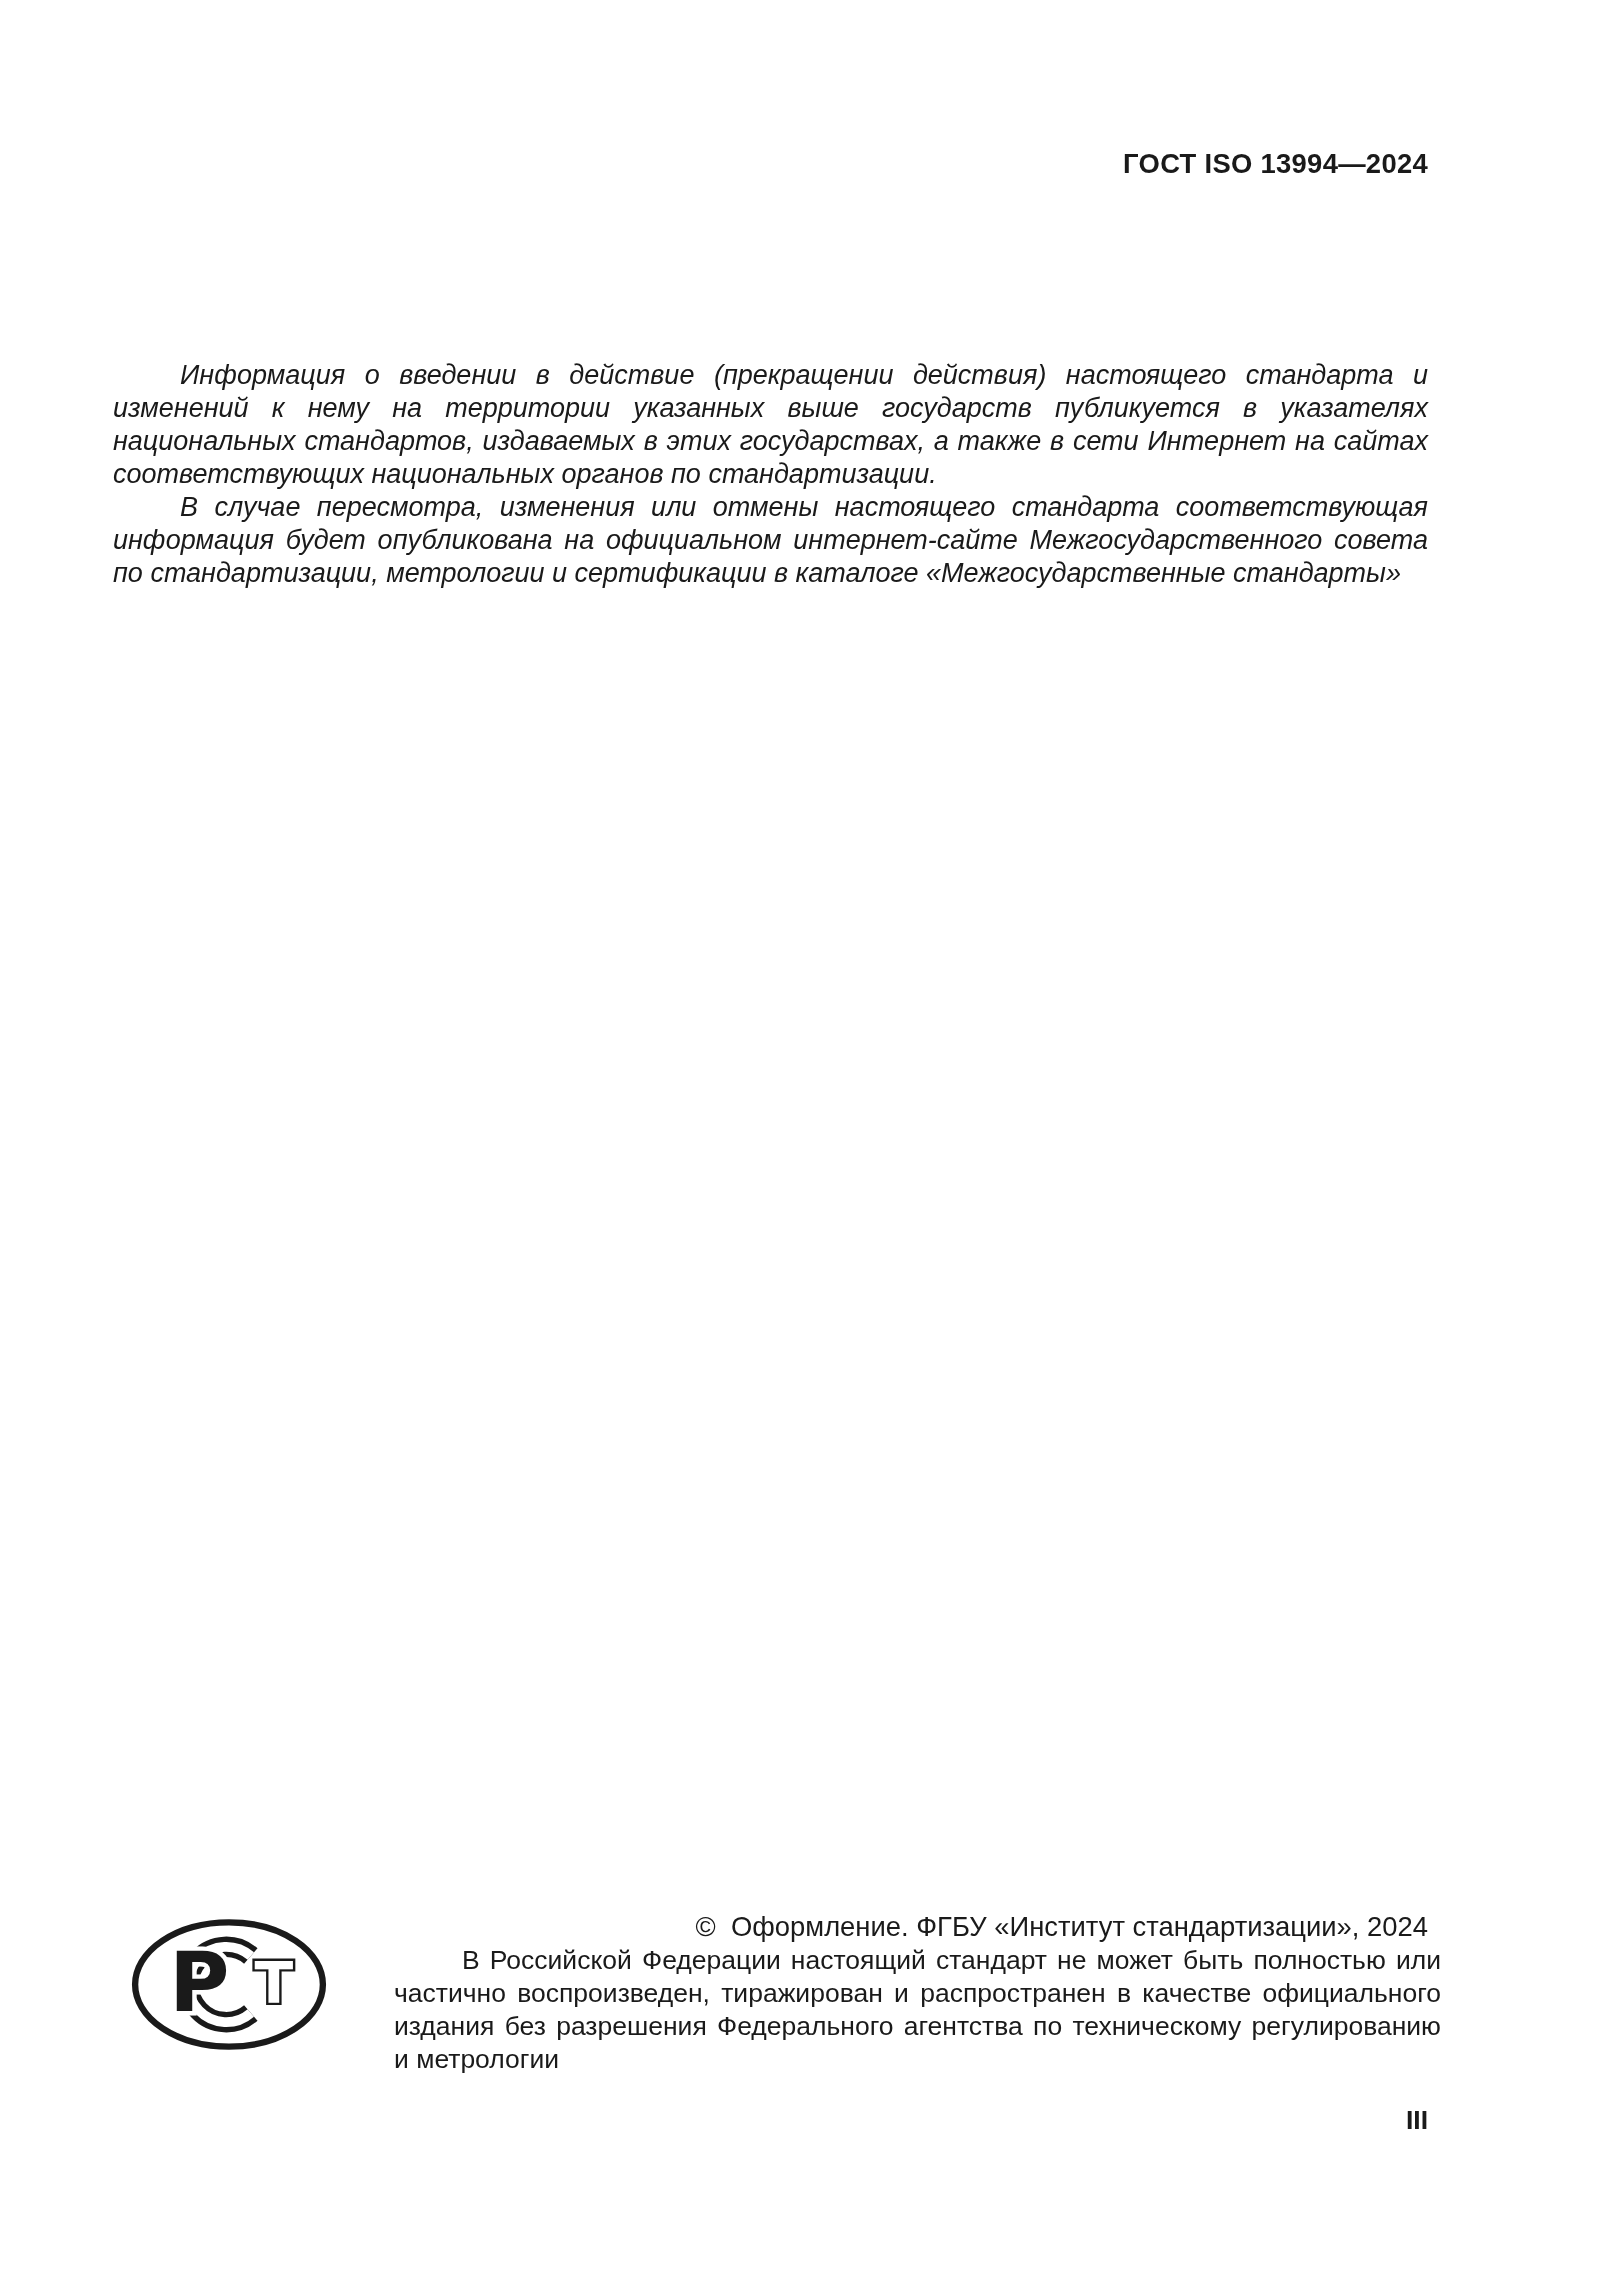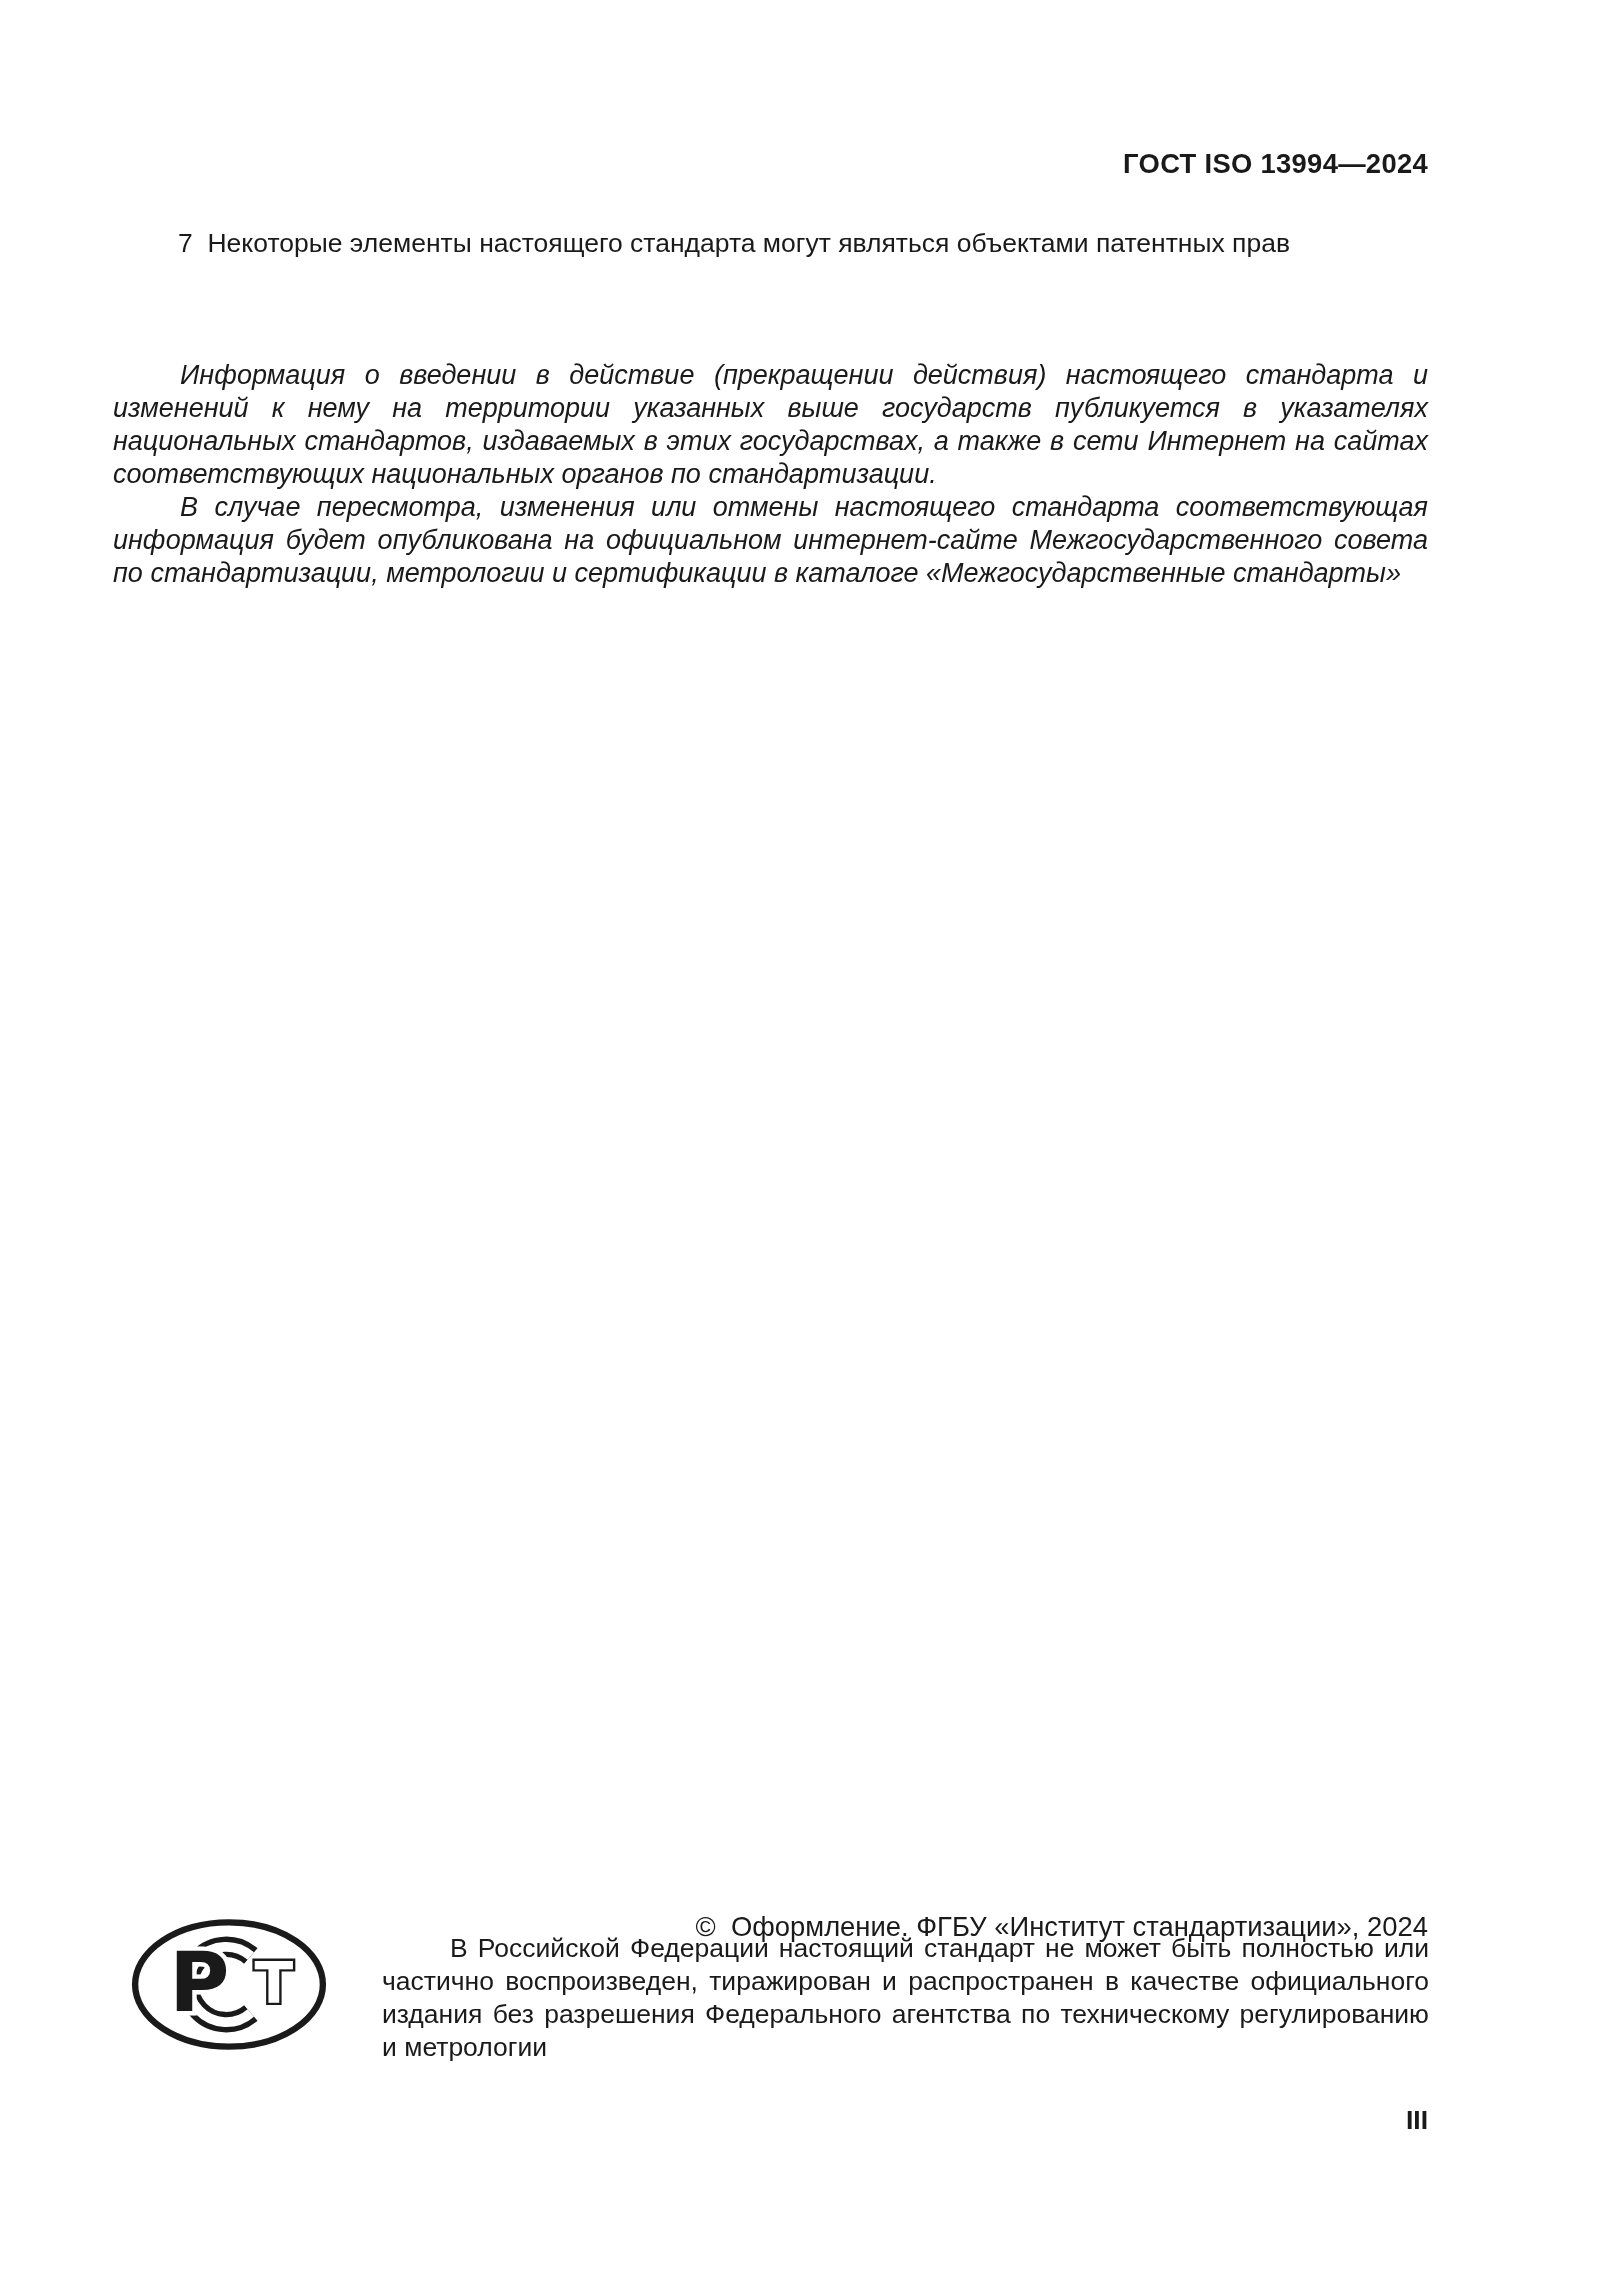--- a/index.html
+++ b/index.html
@@ -68,40 +68,39 @@
   }
   .logo-wrap svg { display: block; width: 198px; height: 133px; }
   .reproduction-notice {
     position: absolute;
     left: 382px;
     top: 1932px;
     width: 1047px;
     font-size: 26.5px;
     line-height: 33px;
     text-align: justify;
-    margin: 0;
+    margin: 12px;
     text-indent: 68px;
   }
   .page-number {
     position: absolute;
     top: 2069px;
     right: 193px;
     font-size: 26.5px;
     font-weight: 700;
     margin-top: 36px;
   }
 </style>
 </head>
 <body>
 
 <div class="page">
 
   <div class="header-code">ГОСТ ISO 13994—2024</div>
 
-  <p class="patent-note">7  Некоторые элементы настоящего стандарта могут являться объектами патентных прав</p>
 
   <div class="info-block">
     <p>Информация о введении в действие (прекращении действия) настоящего стандарта и изменений к нему на территории указанных выше государств публикуется в указателях национальных стандартов, издаваемых в этих государствах, а также в сети Интернет на сайтах соответствующих национальных органов по стандартизации.</p>
     <p>В случае пересмотра, изменения или отмены настоящего стандарта соответствующая информация будет опубликована на официальном интернет-сайте Межгосударственного совета по стандартизации, метрологии и сертификации в каталоге «Межгосударственные стандарты»</p>
   </div>
 
   <div class="copyright-block">
     <div>©  Оформление. ФГБУ «Институт стандартизации», 2024</div>
   </div>
 

